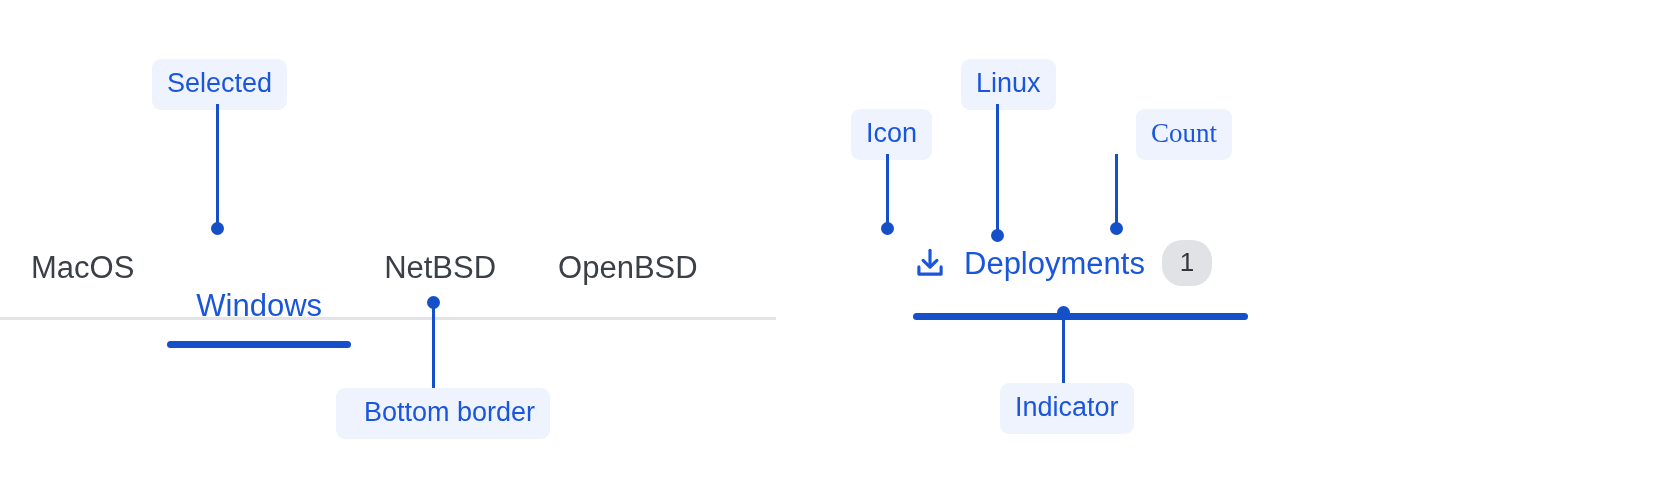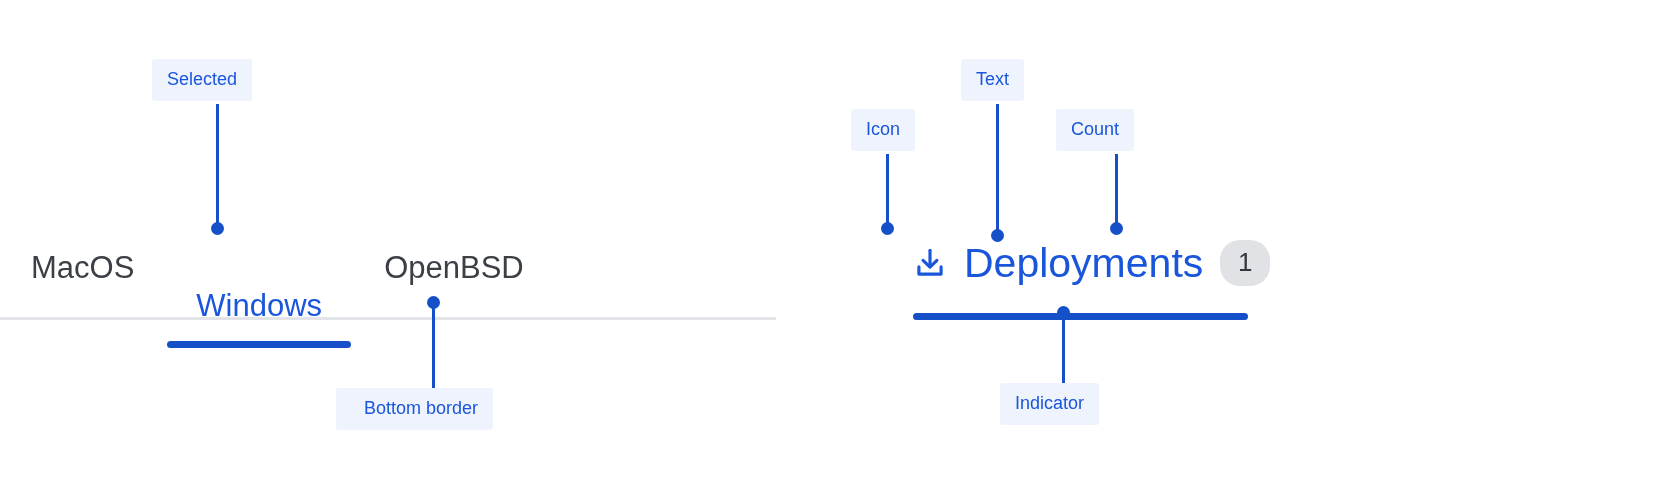--- a/index.html
+++ b/index.html
@@ -14,24 +14,24 @@
     position: relative;
     overflow: hidden;
     -webkit-font-smoothing: antialiased;
   }
 
   
   .anno-chip {
     position: absolute;
     background: #eef3fd;
     color: #1a56db;
-    font-size: 18px;
+    font-size: 27px;
     line-height: 1;
     padding: 11px 15px 13px;
-    border-radius: 3px;
+    border-radius: 9px;
     white-space: nowrap;
     font-weight: 400;
   }
   
   .leader {
     position: absolute;
     width: 3px;
     background: #1550c8;
   }
   .leader-dot {
@@ -100,21 +100,21 @@
     gap: 0;
   }
   .deploy-icon {
     width: 36px;
     height: 36px;
     display: block;
     flex: 0 0 auto;
     margin-right: 16px;
   }
   .deploy-label {
-    font-size: 41px;
+    font-size: 31px;
     line-height: 1;
     color: #1a56db;
     white-space: nowrap;
   }
   .deploy-count {
     margin-left: 17px;
     background: #e0e2e6;
     color: #32363d;
     font-size: 26px;
     line-height: 1;
@@ -144,38 +144,41 @@
   <div class="tabstrip-border"></div>
   <div class="tabs-row">
     <button class="tab">
       <span>MacOS</span>
     </button>
     <button class="tab selected">
       <span>Windows</span>
       <span class="tab-underline" style="left:2px; right:2px;"></span>
     </button>
     <button class="tab">
+      <span>NetBSD</span>
+    </button>
+    <button class="tab">
       <span>OpenBSD</span>
     </button>
   </div>
 </div>
 
 <div class="leader-dot" style="left:427px; top:296px;"></div>
 <div class="leader" style="left:432px; top:302px; height:92px;"></div>
 <div class="anno-chip" style="left:336px; top:388px;padding-left:28px;">Bottom border</div>
 
 <div class="anno-chip" style="left:851px; top:109px;text-align:center;">Icon</div>
 <div class="leader" style="left:886px; top:154px; height:74px;"></div>
 <div class="leader-dot" style="left:881px; top:222px;"></div>
 
-<div class="anno-chip" style="left:961px; top:59px;">Text</div>
+<div class="anno-chip" style="left:961px; top:59px;">Linux</div>
 <div class="leader" style="left:996px; top:104px; height:131px;"></div>
 <div class="leader-dot" style="left:991px; top:229px;"></div>
 
-<div class="anno-chip" style="left:1056px; top:109px;">Count</div>
+<div class="anno-chip" style="left:1136px; top:109px;font-family:Liberation Serif, serif;">Count</div>
 <div class="leader" style="left:1115px; top:154px; height:74px;"></div>
 <div class="leader-dot" style="left:1110px; top:222px;"></div>
 
 <div class="deploy-tab">
   <svg class="deploy-icon" viewBox="0 0 24 24" fill="none" stroke="#1a56db" stroke-width="2.1" stroke-linecap="round" stroke-linejoin="round">
     <path d="M12 3.5 V14.2"></path>
     <path d="M7.4 10.2 L12 14.8 L16.6 10.2"></path>
     <path d="M4.6 14.6 V19.4 H19.4 V14.6"></path>
   </svg>
   <span class="deploy-label">Deployments</span>

